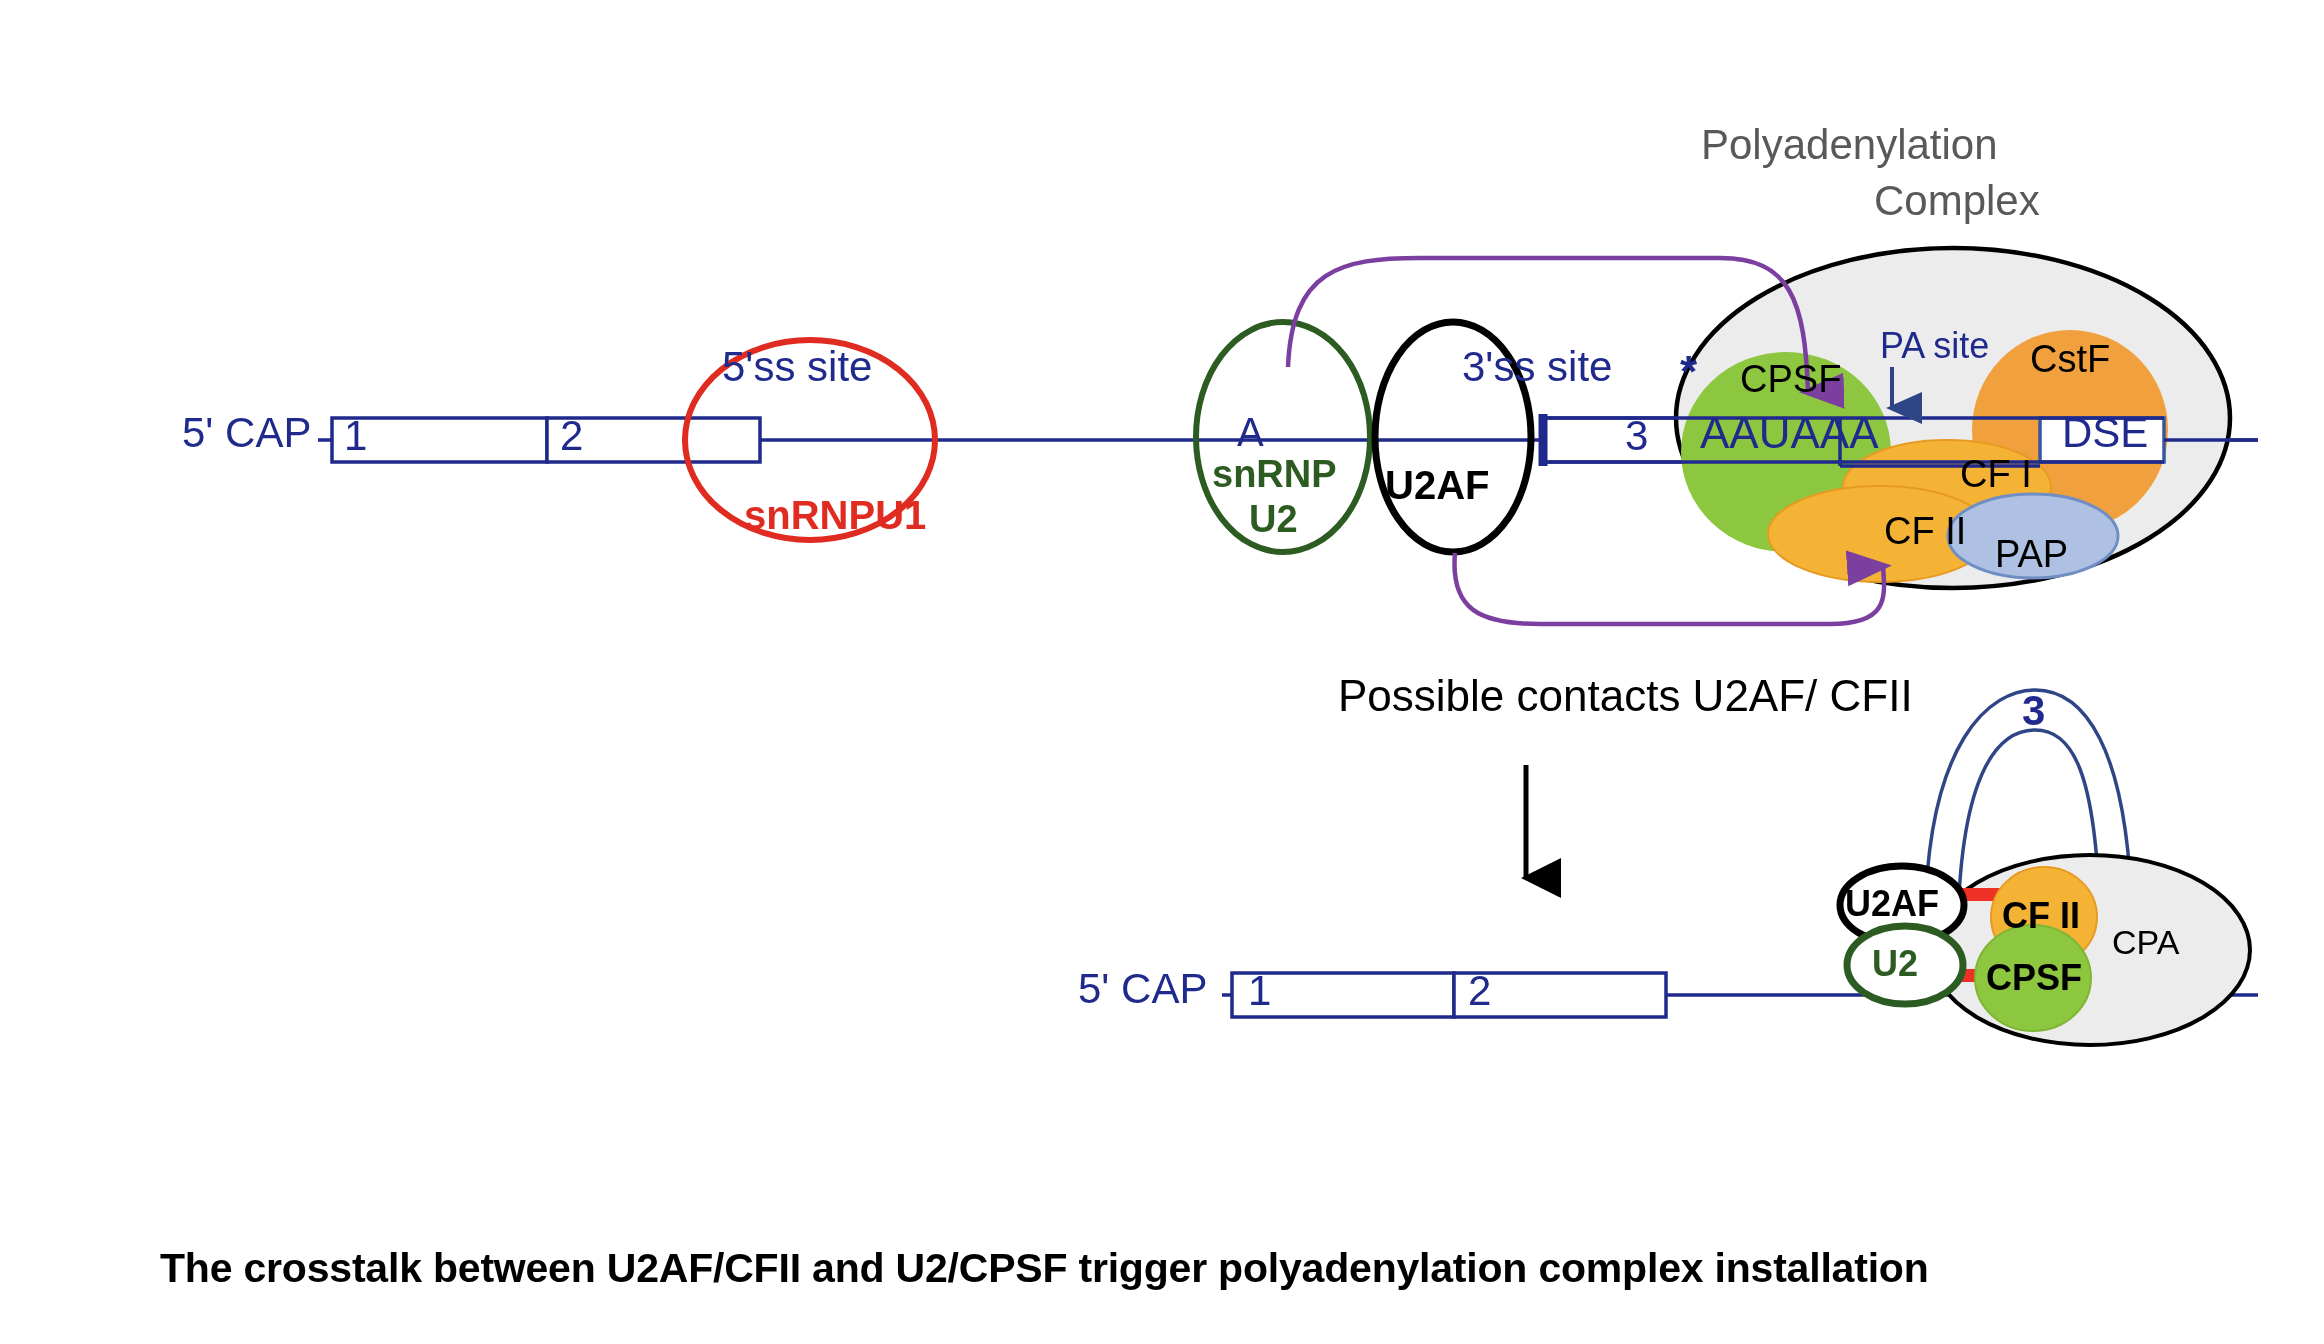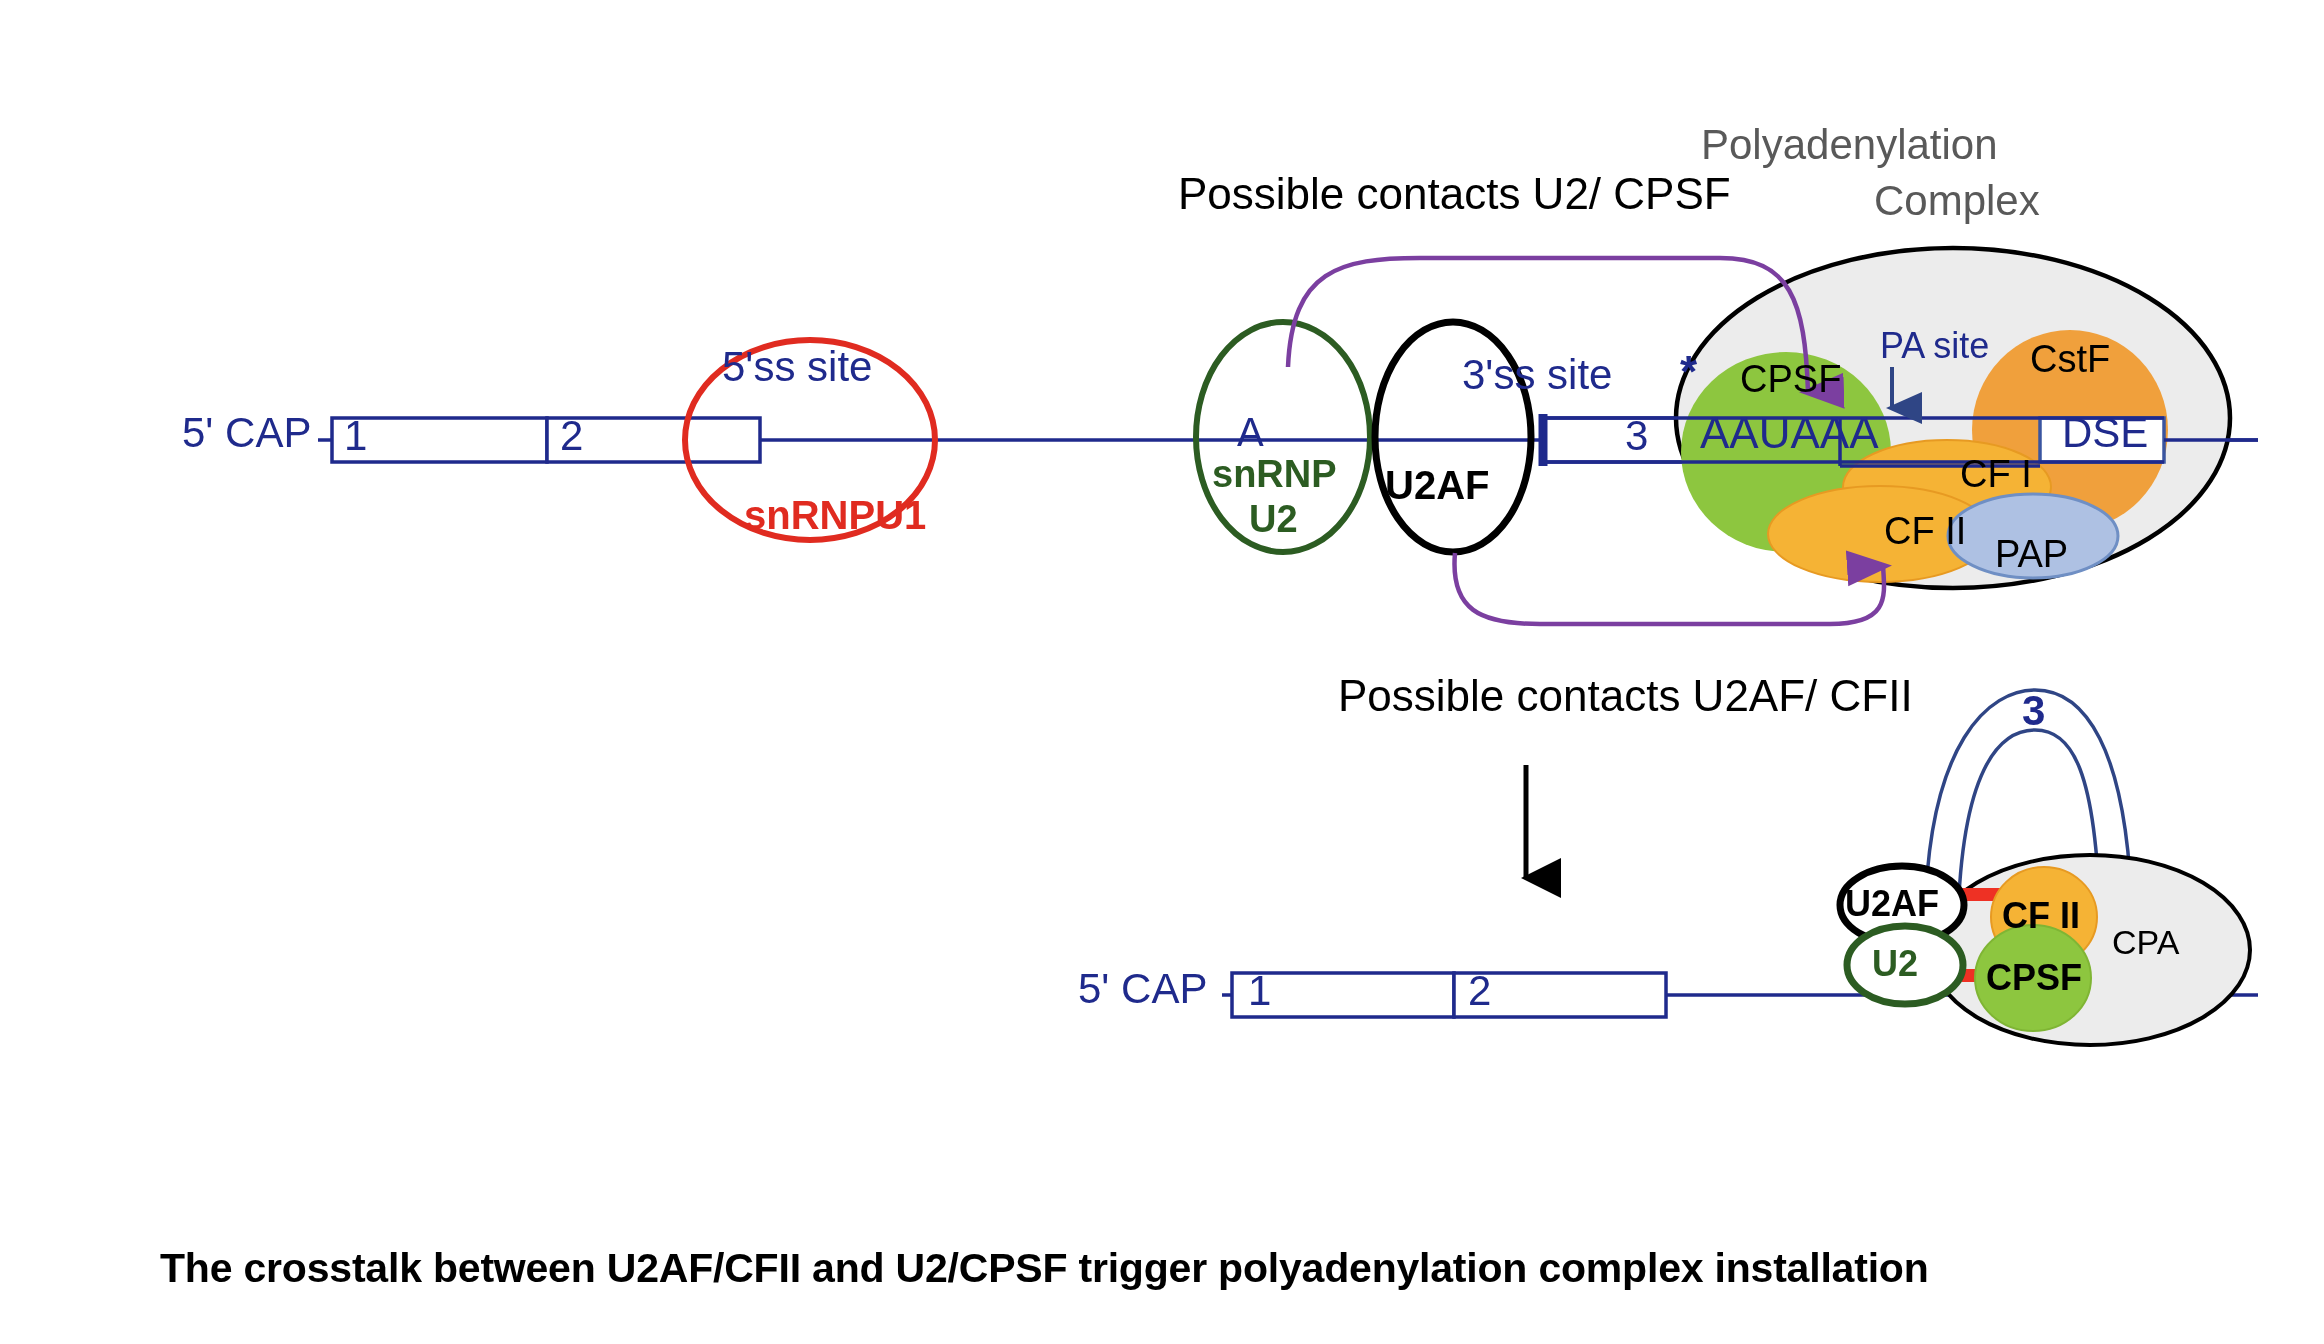--- a/index.html
+++ b/index.html
@@ -117,37 +117,36 @@
 
   <div class="txt navy" style="left:1700px;top:411px;font-size:44px;">AAUAAA</div>
 
   <div class="txt navy" style="left:2062px;top:412px;font-size:42px;">DSE</div>
 
   <div class="txt navy" style="left:1880px;top:328px;font-size:36px;">PA site</div>
 
   <div class="txt navy" style="left:722px;top:346px;font-size:42px;">5'ss site</div>
   <div class="txt red b" style="left:712px;top:495px;font-size:40px;margin-left:32px;">snRNPU1</div>
 
-  <div class="txt navy" style="left:1462px;top:346px;font-size:42px;margin-top:8px;">3'ss site</div>
+  <div class="txt navy" style="left:1462px;top:346px;font-size:42px;">3'ss site</div>
 
   <div class="txt green b" style="left:1212px;top:455px;font-size:38px;">snRNP</div>
   <div class="txt green b" style="left:1249px;top:500px;font-size:38px;">U2</div>
 
   <div class="txt black b" style="left:1385px;top:465px;font-size:40px;">U2AF</div>
 
   <div class="txt grey" style="left:1701px;top:124px;font-size:42px;">Polyadenylation</div>
   <div class="txt grey" style="left:1874px;top:180px;font-size:42px;">Complex</div>
 
   <div class="txt black" style="left:1740px;top:360px;font-size:38px;">CPSF</div>
   <div class="txt black" style="left:1960px;top:455px;font-size:38px;">CF I</div>
   <div class="txt black" style="left:1884px;top:512px;font-size:38px;">CF II</div>
   <div class="txt black" style="left:2030px;top:340px;font-size:38px;">CstF</div>
   <div class="txt black" style="left:1995px;top:514px;font-size:38px;margin-top:21px;">PAP</div>
 
-  <div class="txt black" style="left:1178px;top:172px;font-size:44px;">Possible contacts U2/ CPSF</div>
   <div class="txt black" style="left:1338px;top:674px;font-size:44px;">Possible contacts U2AF/ CFII</div>
 
   <div class="txt navy" style="left:1078px;top:968px;font-size:42px;">5' CAP</div>
   <div class="txt navy" style="left:1248px;top:970px;font-size:42px;">1</div>
   <div class="txt navy" style="left:1468px;top:970px;font-size:42px;">2</div>
 
   <div class="txt navy b" style="left:2022px;top:690px;font-size:42px;">3</div>
 
   <div class="txt black b" style="left:1845px;top:886px;font-size:36px;">U2AF</div>
   <div class="txt green b" style="left:1872px;top:946px;font-size:36px;">U2</div>

